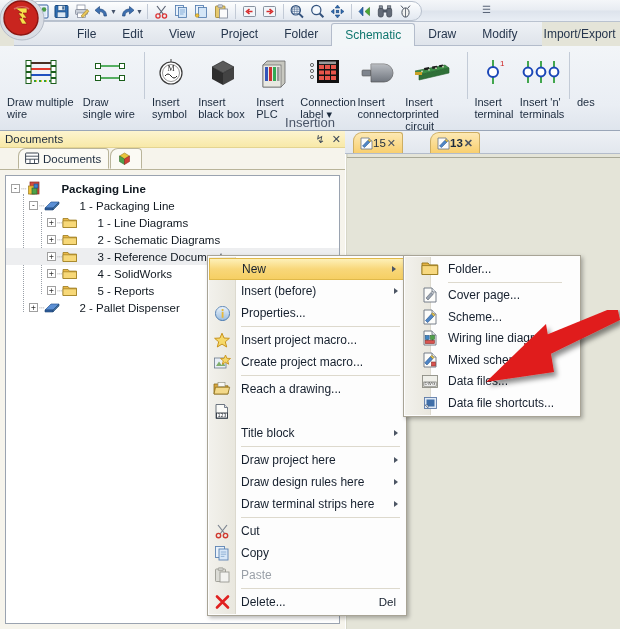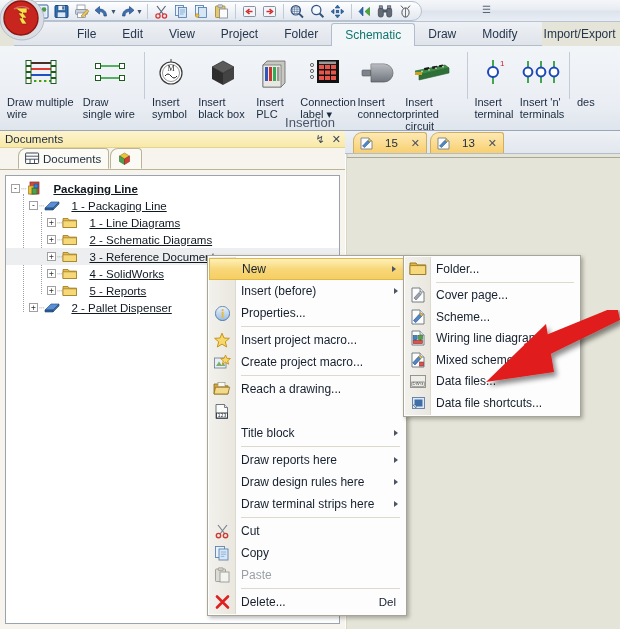--- a/index.html
+++ b/index.html
@@ -124,43 +124,43 @@
     font-size: 11.5px; color: #101820; white-space: nowrap;
   }
   .trow.sel { background: #edeef0; }
   .exp {
     width: 9px; height: 9px; border: 1px solid #a0a0a0; background: #fff;
     font-size: 8px; line-height: 7px; text-align: center; color: #333;
     font-family: "DejaVu Sans Mono", monospace; flex: none;
   }
   .tdash { color: #b0b0b0; font-size: 9px; letter-spacing: -1px; margin: 0 1px; }
   .ticon { width: 16px; height: 14px; flex: none; display: flex; align-items: center; justify-content: center; }
-  .tlabel { margin-left: 11px; text-decoration: underline; }
+  .tlabel { margin-left: 19px; }
   .tlabel.bold { font-weight: bold; }
   .vline {
     position: absolute; width: 0; border-left: 1px dotted #9aa0a8;
   }
 
   
   .editor-tabs {
     position: absolute; left: 345px; top: 131px; width: 275px; height: 23px;
     background: linear-gradient(to bottom,#eef1f5,#e2e7ee);
     border-bottom: 1px solid #b3bccb;
   }
   .etab {
     position: absolute; bottom: 0; height: 21px; display: flex; align-items: center;
-    gap: 12px; padding: 0 6px;
+    gap: 0; padding: 0 6px;
     background: linear-gradient(to bottom,#fde9b4,#f8cf6f);
     border: 1px solid #cdae63; border-bottom: none;
     border-top-left-radius: 9px; border-top-right-radius: 3px;
     font-size: 11.5px; color: #1b2a3d;
   }
   #etab0 { left: 8px; }
   #etab1 { left: 85px; }
-  .etab.current { font-weight: normal; margin-top: 48px; }
+  .etab.current { font-weight: bold; margin-top: 48px; }
   .etab .x { font-size: 11px; color: #4a5361; margin-left: 1px; }
 
   .canvas {
     position: absolute; left: 347px; top: 157px; width: 273px; height: 472px;
     background: #e4e4d8; border-top: 1px solid #a8a897;
   }
   .canvas-side {
     position: absolute; left: 345px; top: 154px; width: 5px; height: 475px;
     background: linear-gradient(to right,#ffffff 0 1px,#d7d7c8 1px 3px,#e4e4d8 3px);
   }
@@ -197,21 +197,21 @@
     border-top: 3.5px solid transparent; border-bottom: 3.5px solid transparent;
   }
   .mi .shortcut { position: absolute; right: 10px; font-size: 11.5px; color: #16202e; }
   .msep { height: 1px; background: #ddd9cd; margin: 2px 6px 2px 33px; }
 
   
   .submenu {
     position: absolute; left: 403px; top: 255px; width: 178px;
     background: #fdfdfd; border: 1px solid #a8a496;
     box-shadow: 2px 2px 4px rgba(0,0,0,0.28);
-    z-index: 45; padding: 2px 0;
+    z-index: 45; padding: 2px 12px;
   }
   .submenu .ctx-gutter { width: 26px; }
   .submenu .mi { padding-left: 32px; height: 21.5px; }
   .submenu .msep { margin-left: 32px; }
 
   
   .annot-arrow { position: absolute; left: 462px; top: 310px; z-index: 60; pointer-events: none; }
 
   
   svg { display: block; }
@@ -830,21 +830,21 @@
     </div>
 
     <div class="mi">
       <span>Title block</span>
       <span class="arrow"></span>
     </div>
 
     <div class="msep"></div>
 
     <div class="mi">
-      <span>Draw reports here</span>
+      <span>Draw project here</span>
       <span class="arrow"></span>
     </div>
     <div class="mi">
       <span>Draw design rules here</span>
       <span class="arrow"></span>
     </div>
     <div class="mi">
       <span>Draw terminal strips here</span>
       <span class="arrow"></span>
     </div>

